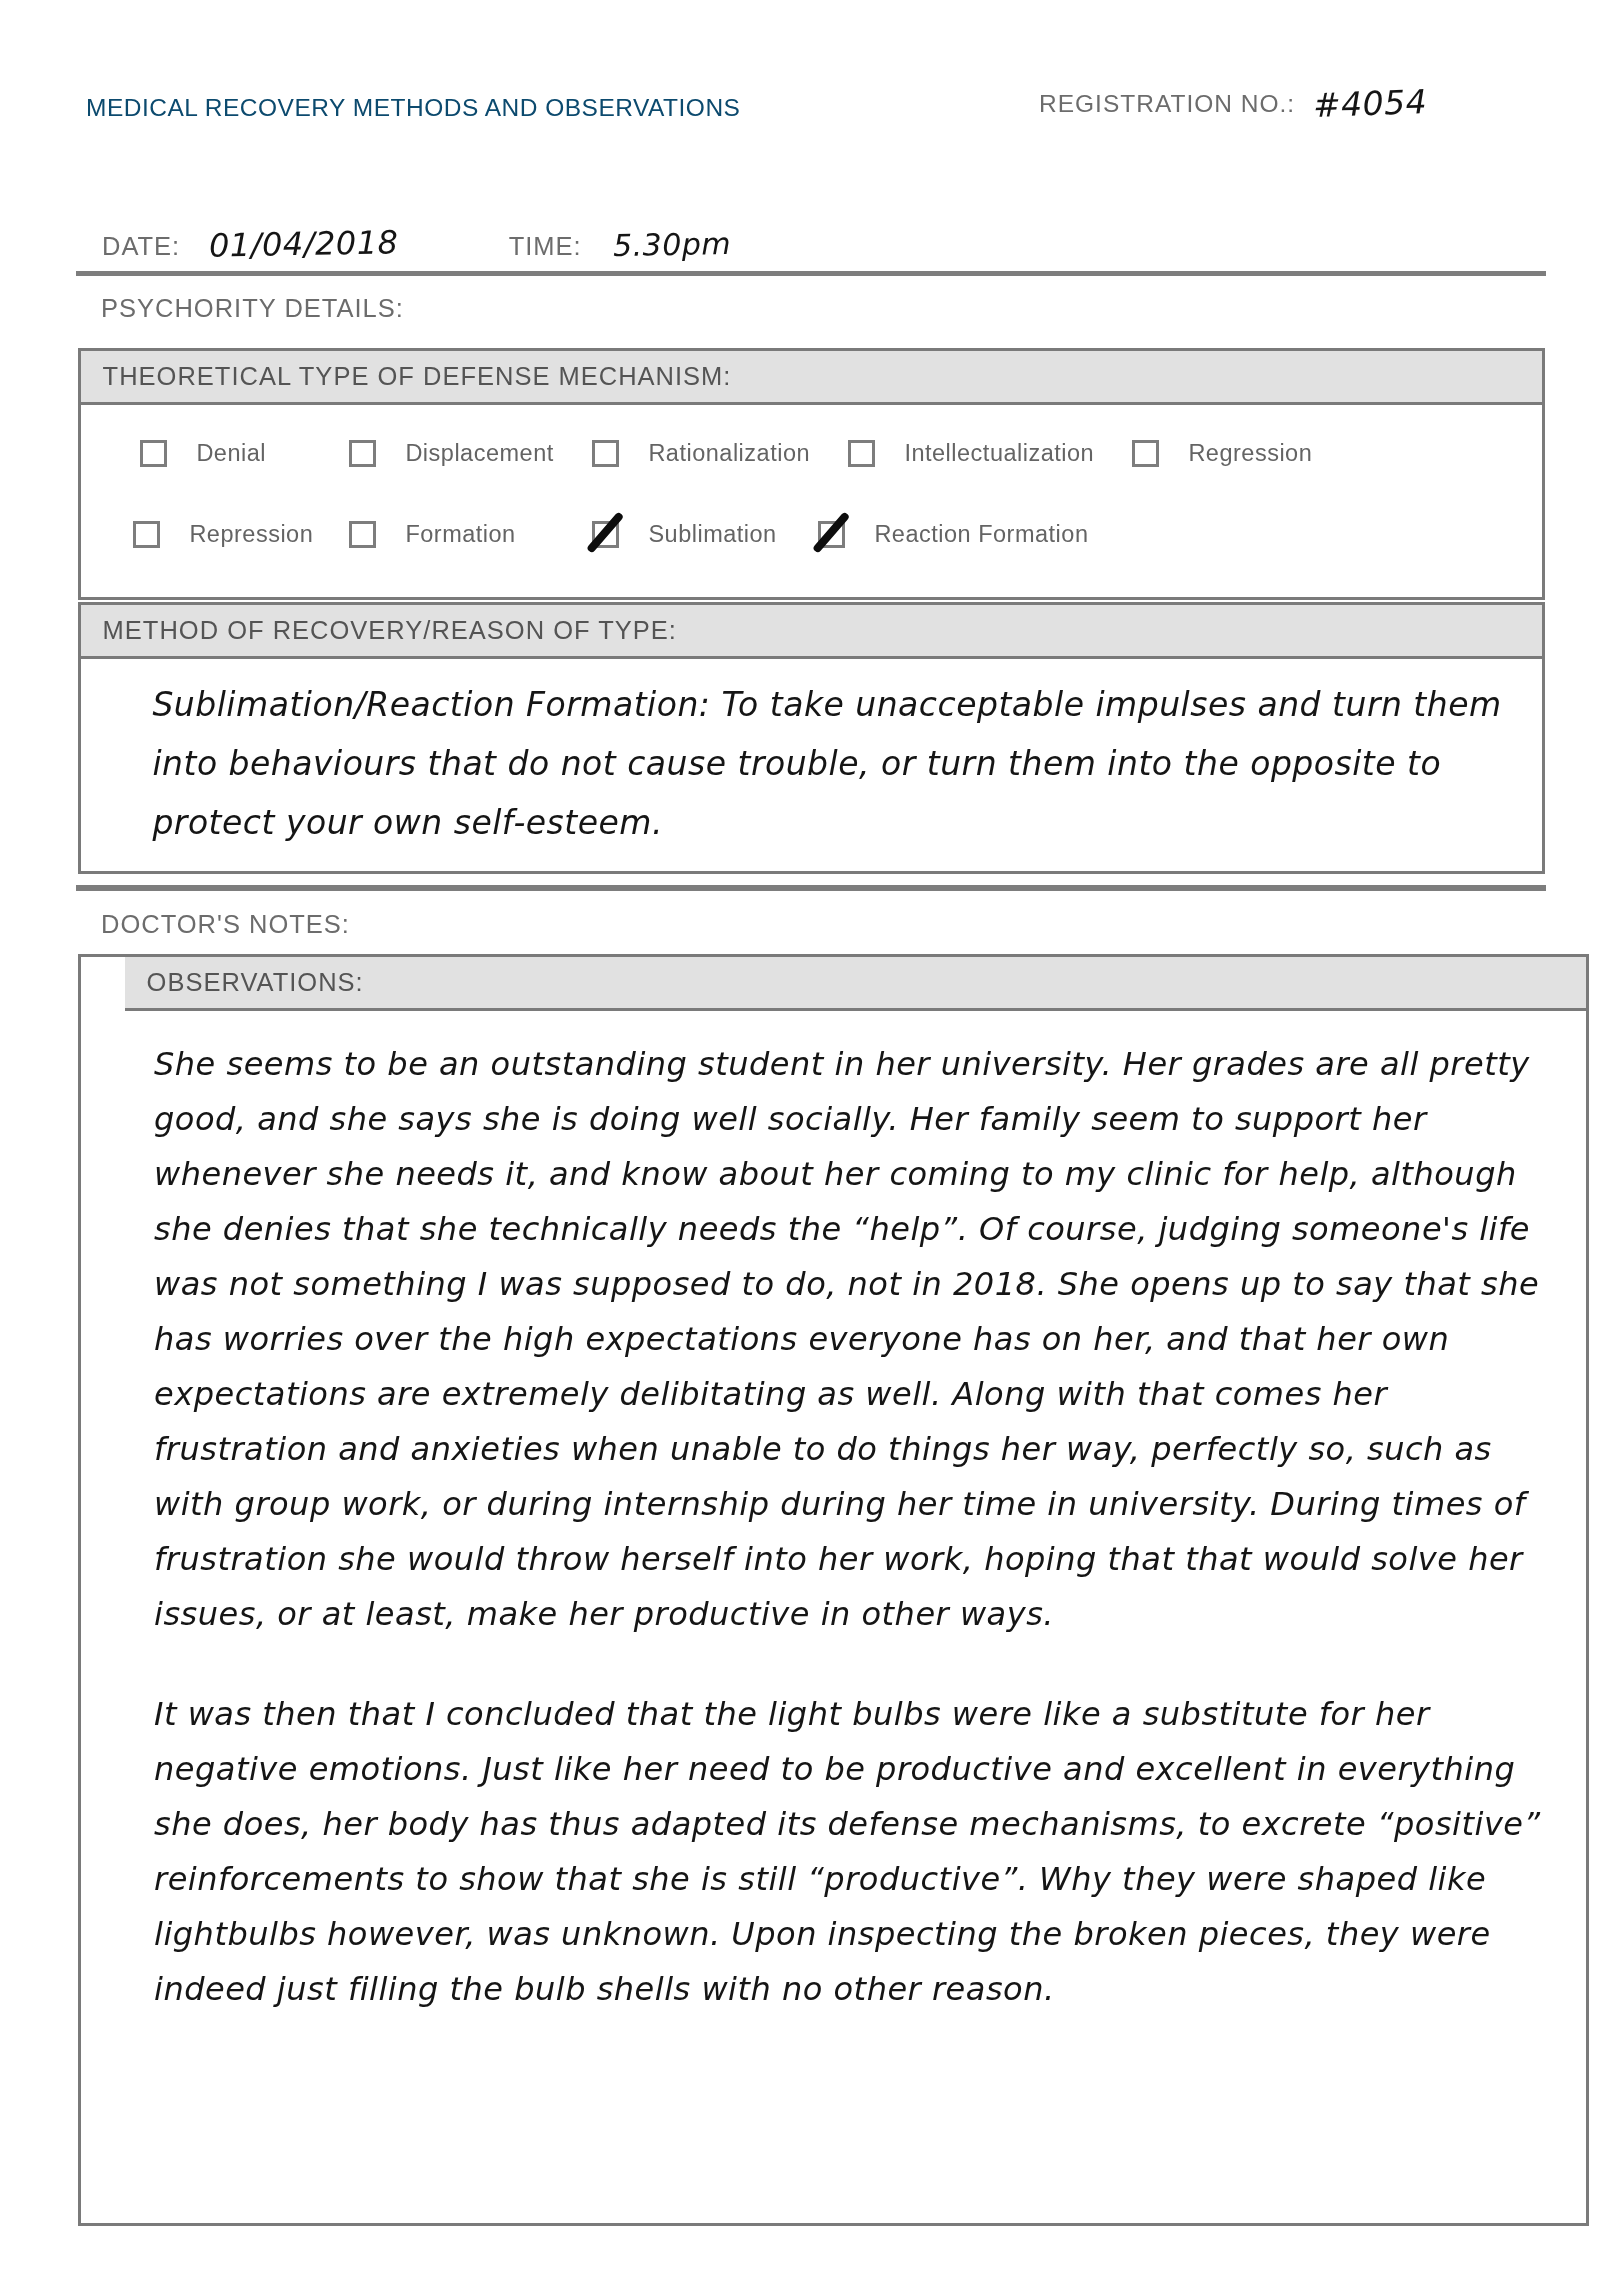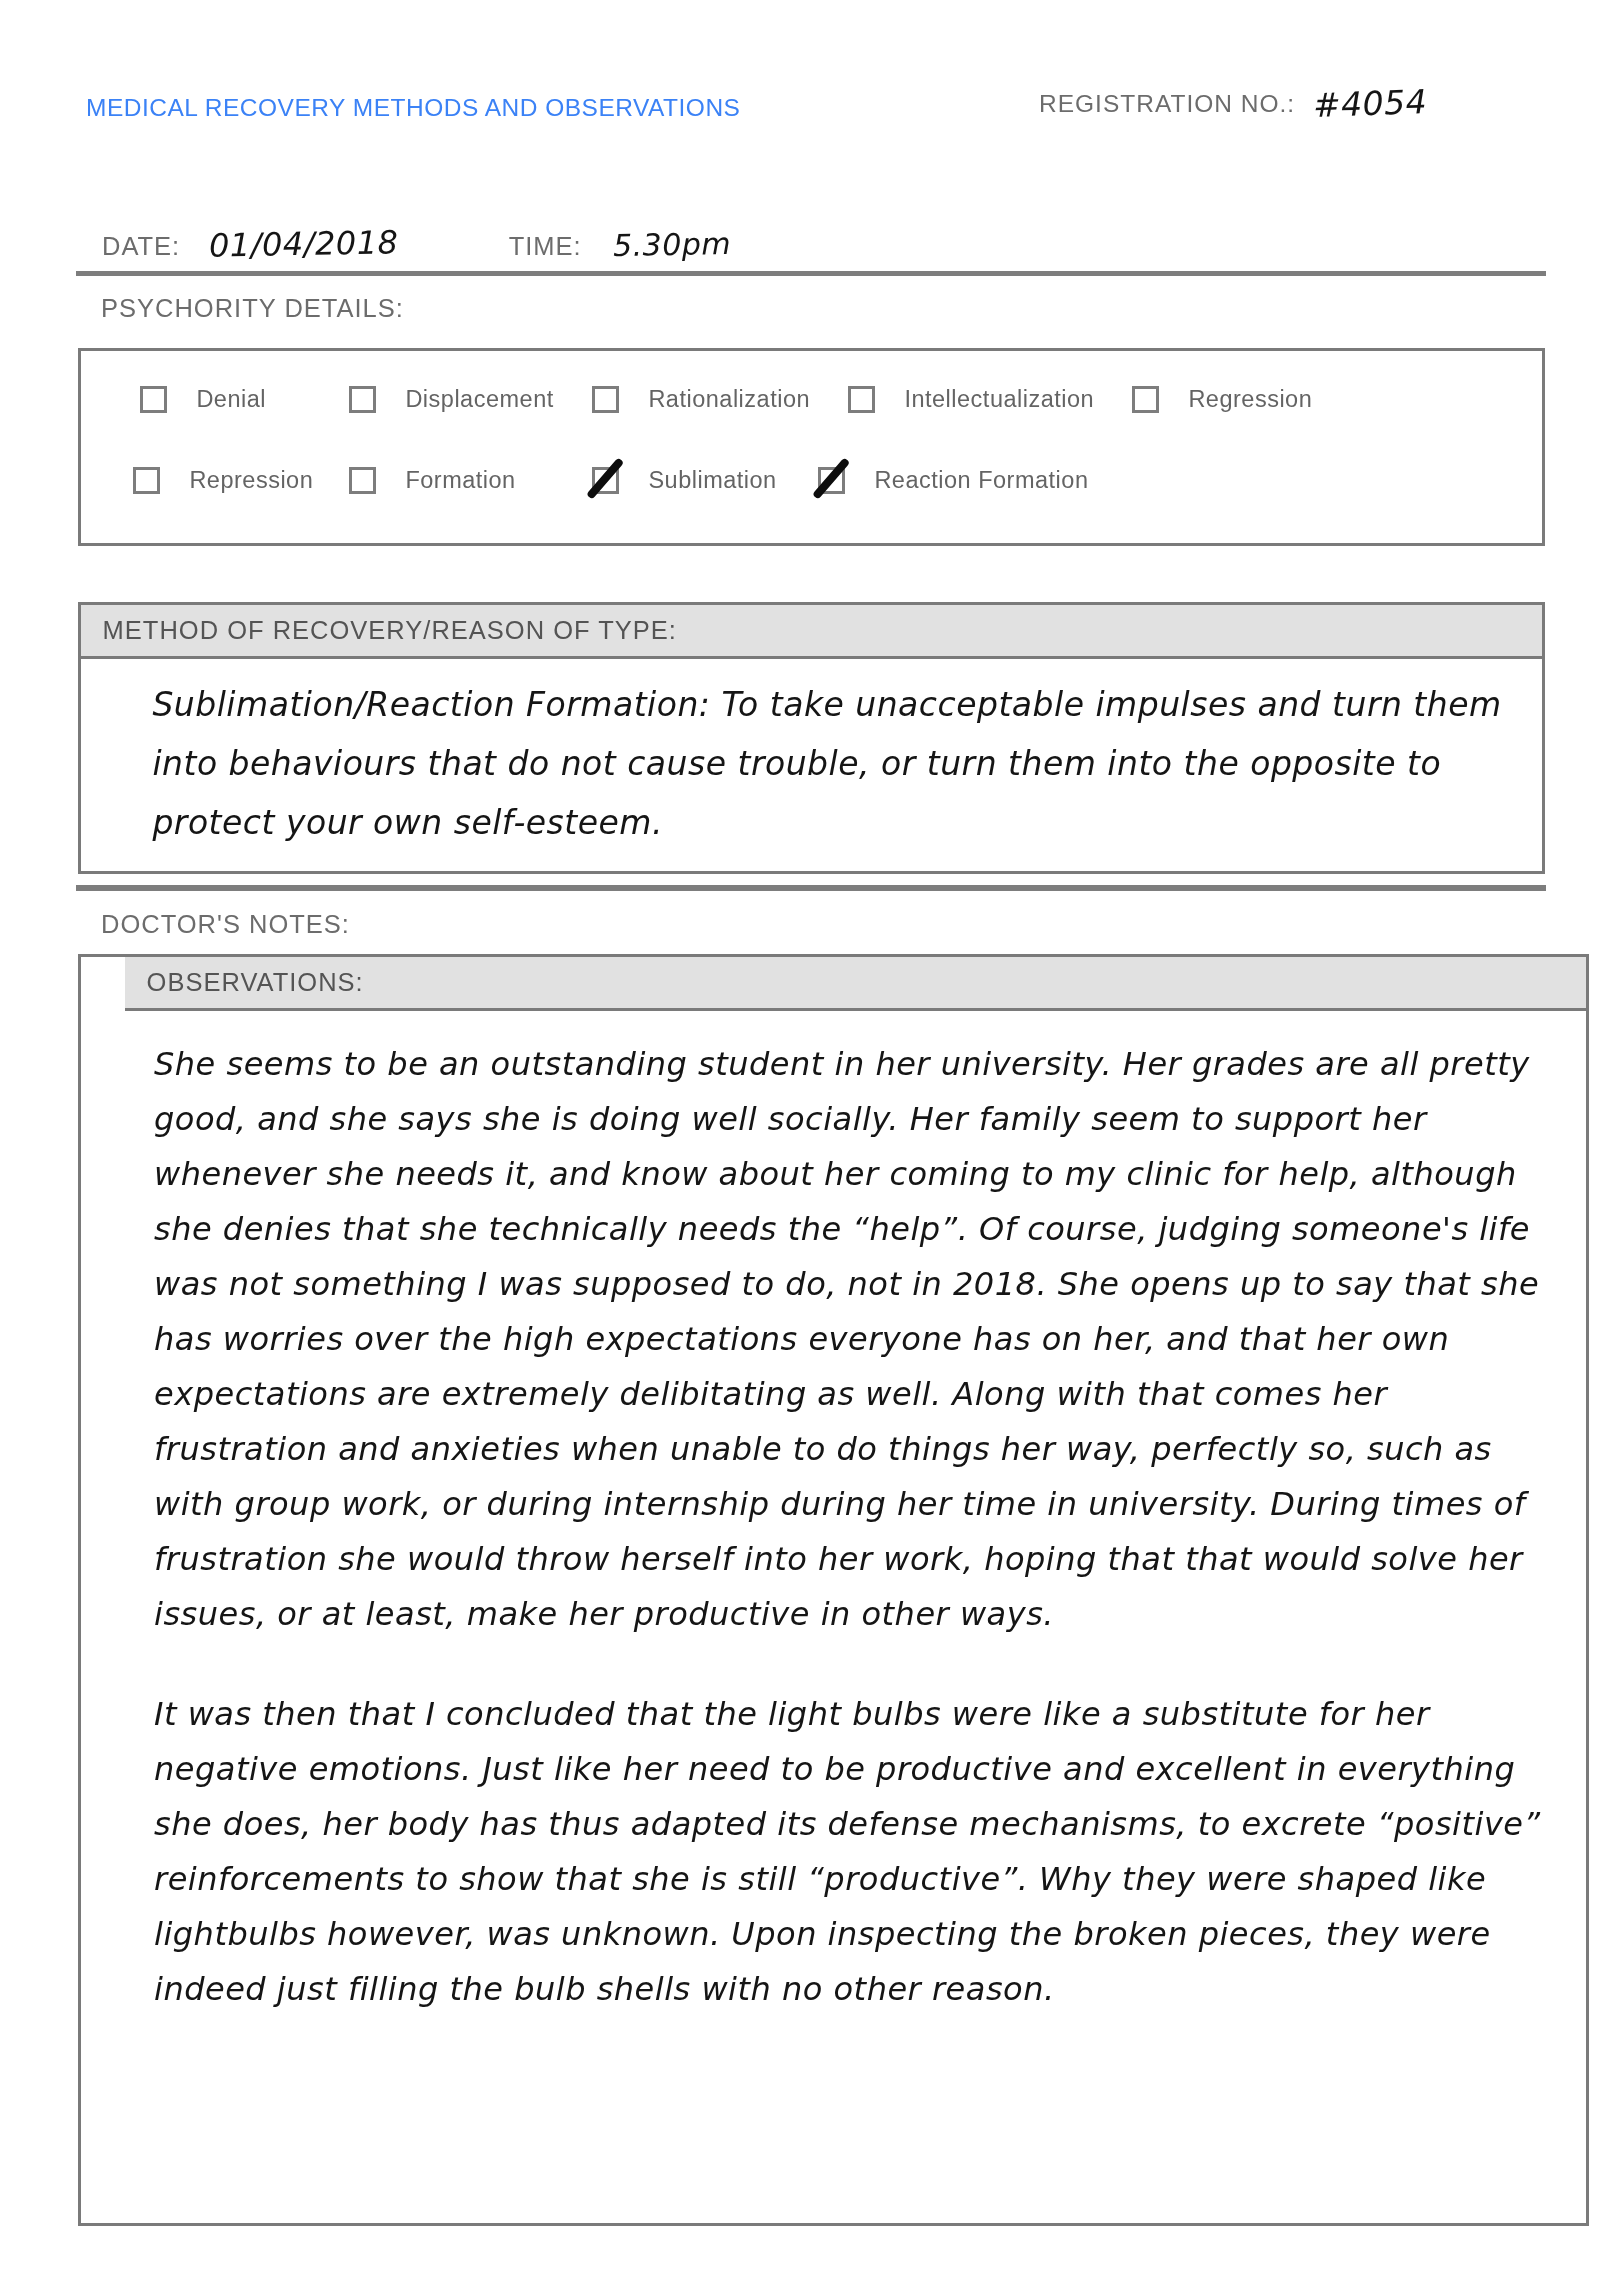--- a/index.html
+++ b/index.html
@@ -8,21 +8,21 @@
   .page {
     position:relative; width:1621px; height:2293px; background:#ffffff; overflow:hidden;
   }
 
   
   .clinic-header { position:absolute; top:84px; left:86px; }
   .clinic-title {
     font-size:42px; font-weight:bold; color:#1c1c1c; letter-spacing:1px;
   }
   .clinic-subtitle {
-    margin-top:9.8px; font-size:24.5px; font-weight:normal; color:#3b82f6; letter-spacing:0.5px;
+    margin-top:9.8px; font-size:24.5px; font-weight:normal; color:#0c4a6e; letter-spacing:0.5px;
   }
   .registration { position:absolute; top:90px; left:1039px; display:flex; align-items:flex-start; gap:17.6px; }
   .reg-label { font-size:24.5px; color:#6c6c6c; letter-spacing:1px; }
   .reg-value { margin-top:-5.9px; transform:rotate(-2deg); }
 
   
   .hand {
     font-family:"DejaVu Sans", sans-serif;
     font-style:italic;
     color:#151515;
@@ -97,20 +97,21 @@
     <span class="hand date-value">01/04/2018</span>
     <span class="visit-label time-label">TIME:</span>
     <span class="hand time-value">5.30pm</span>
   </div>
 
   <div class="rule rule-top"></div>
 
   <div class="free-label psych-label">PSYCHORITY DETAILS:</div>
 
   <div class="formbox box-theoretical">
+    <div class="formbox-header">THEORETICAL TYPE OF DEFENSE MECHANISM:</div>
     <div class="cb-area" id="cb-area">
         <div class="cb-item" style="left: 52px; top: 31px; padding-left: 7px;">
           <span class="cb-box"></span>
           <span class="cb-label">Denial</span>
         </div>
         <div class="cb-item" style="left: 268px; top: 31px;">
           <span class="cb-box"></span>
           <span class="cb-label">Displacement</span>
         </div>
         <div class="cb-item" style="left: 511px; top: 31px;">

